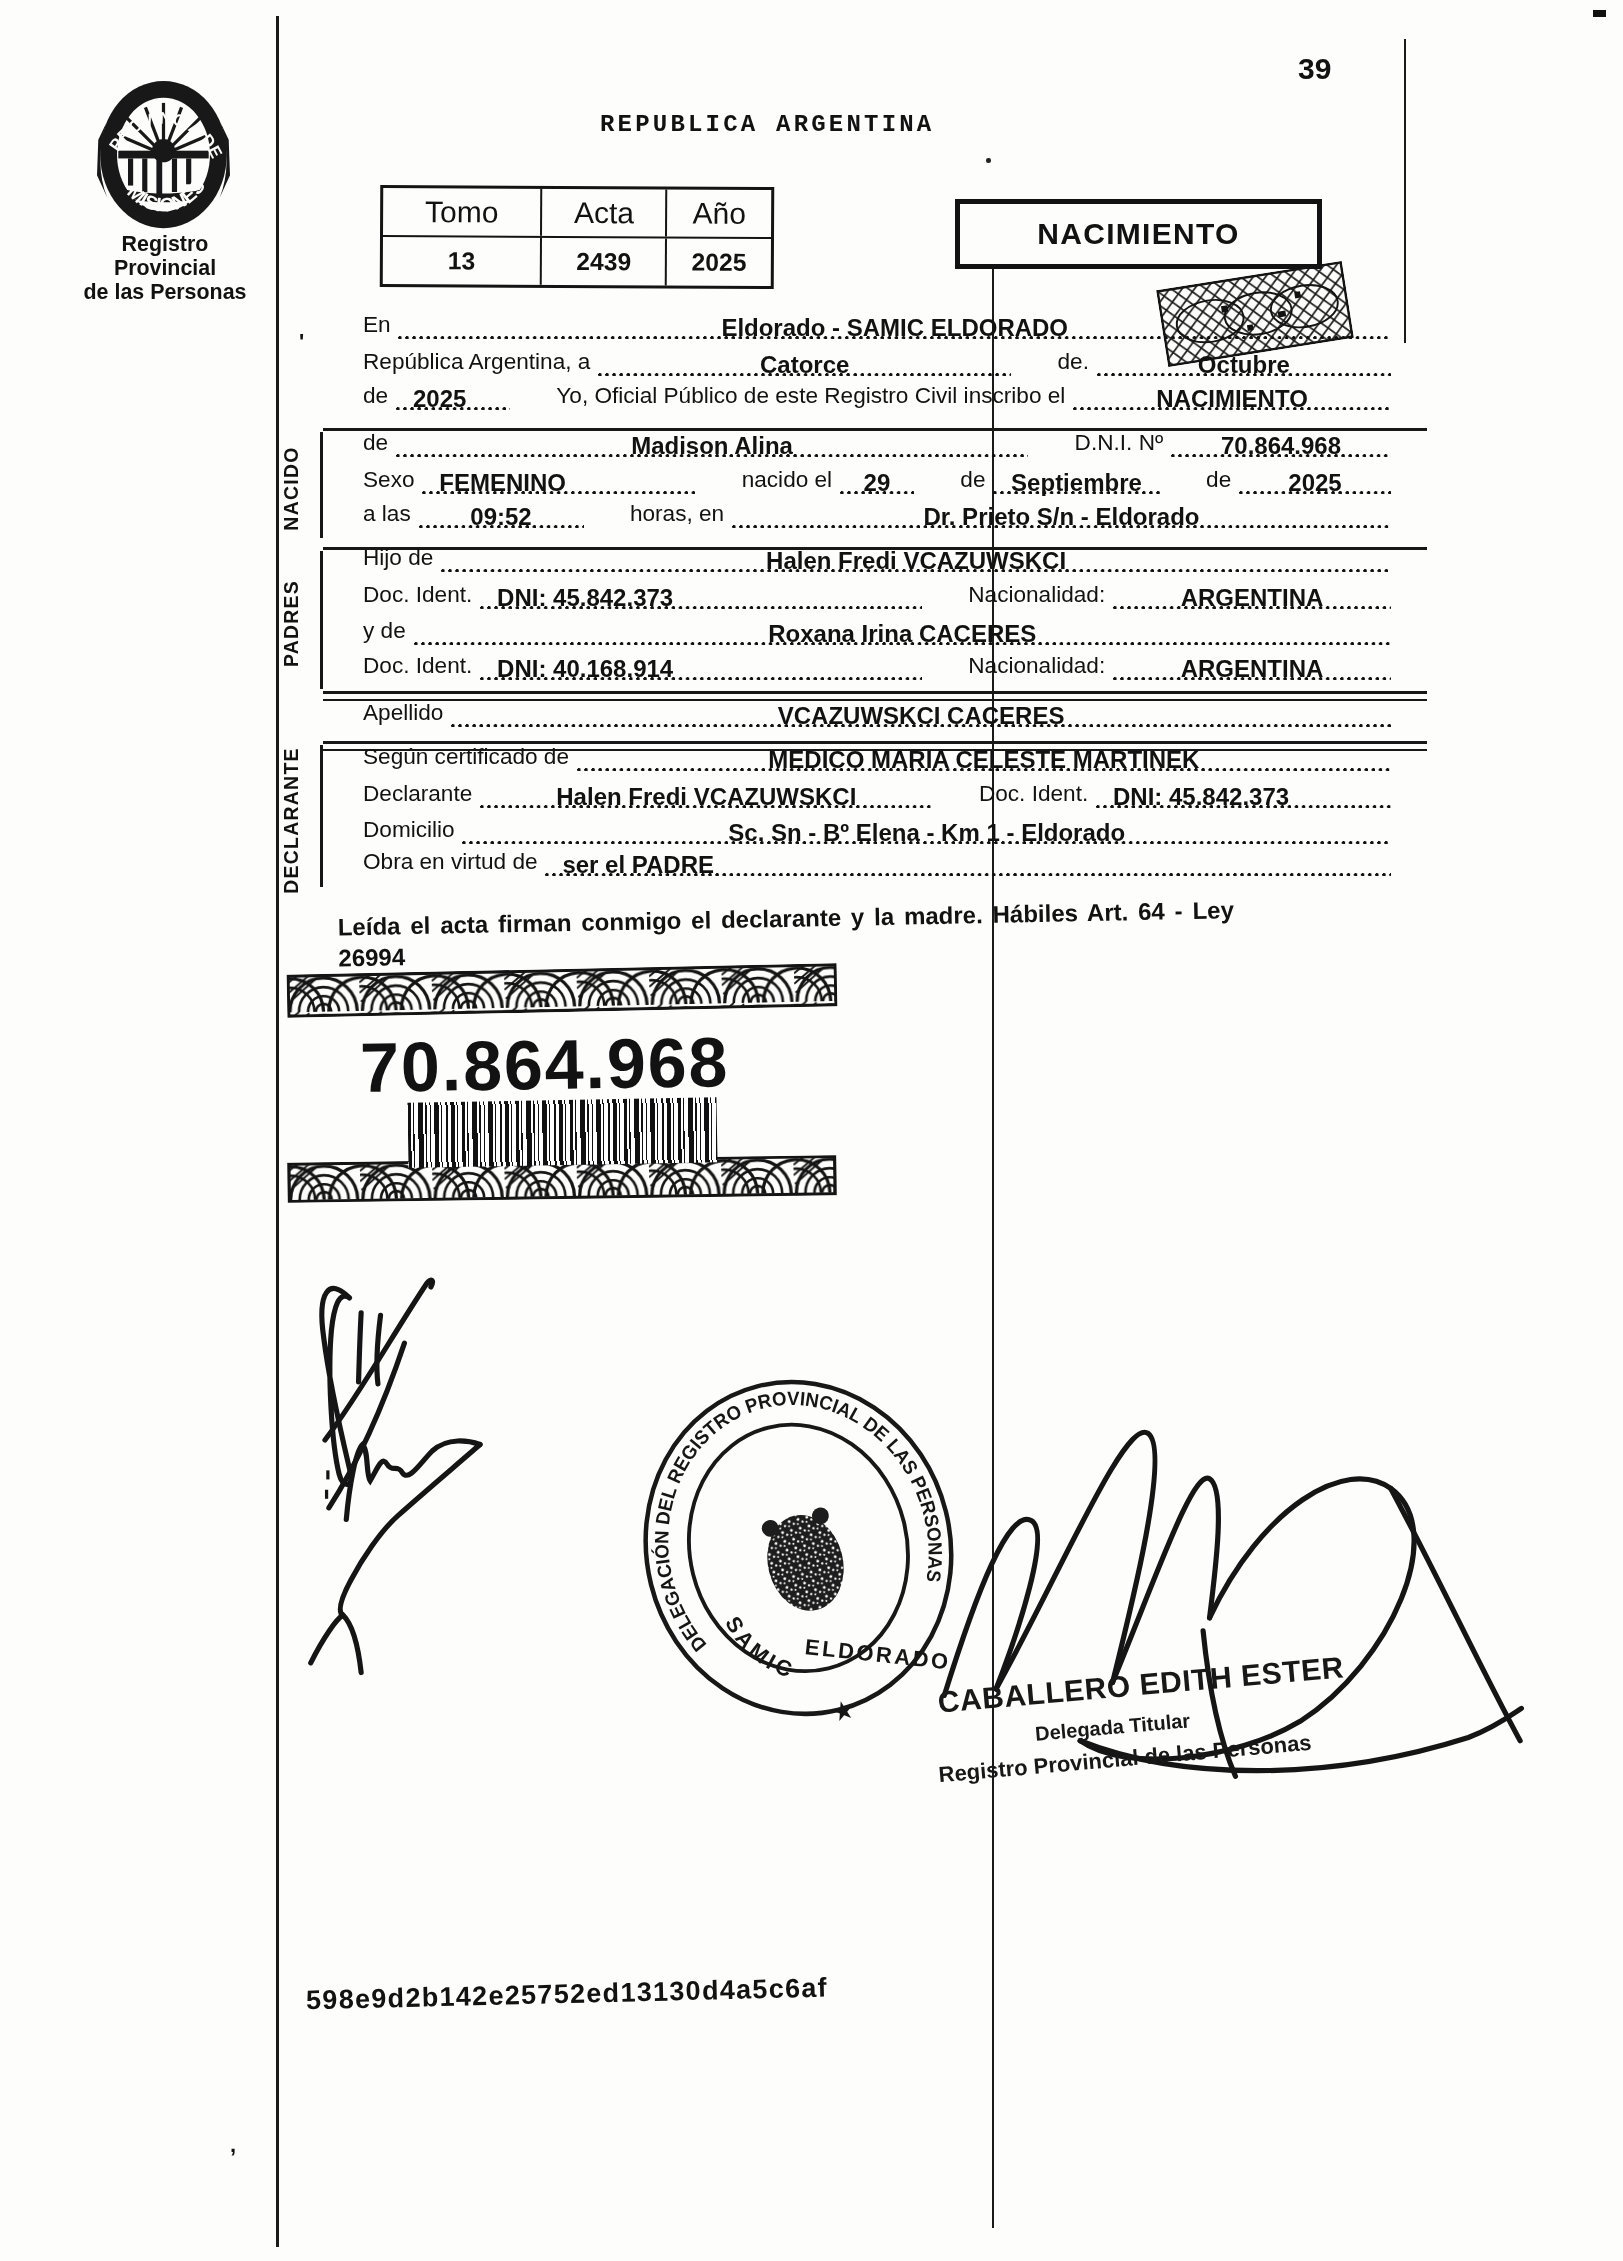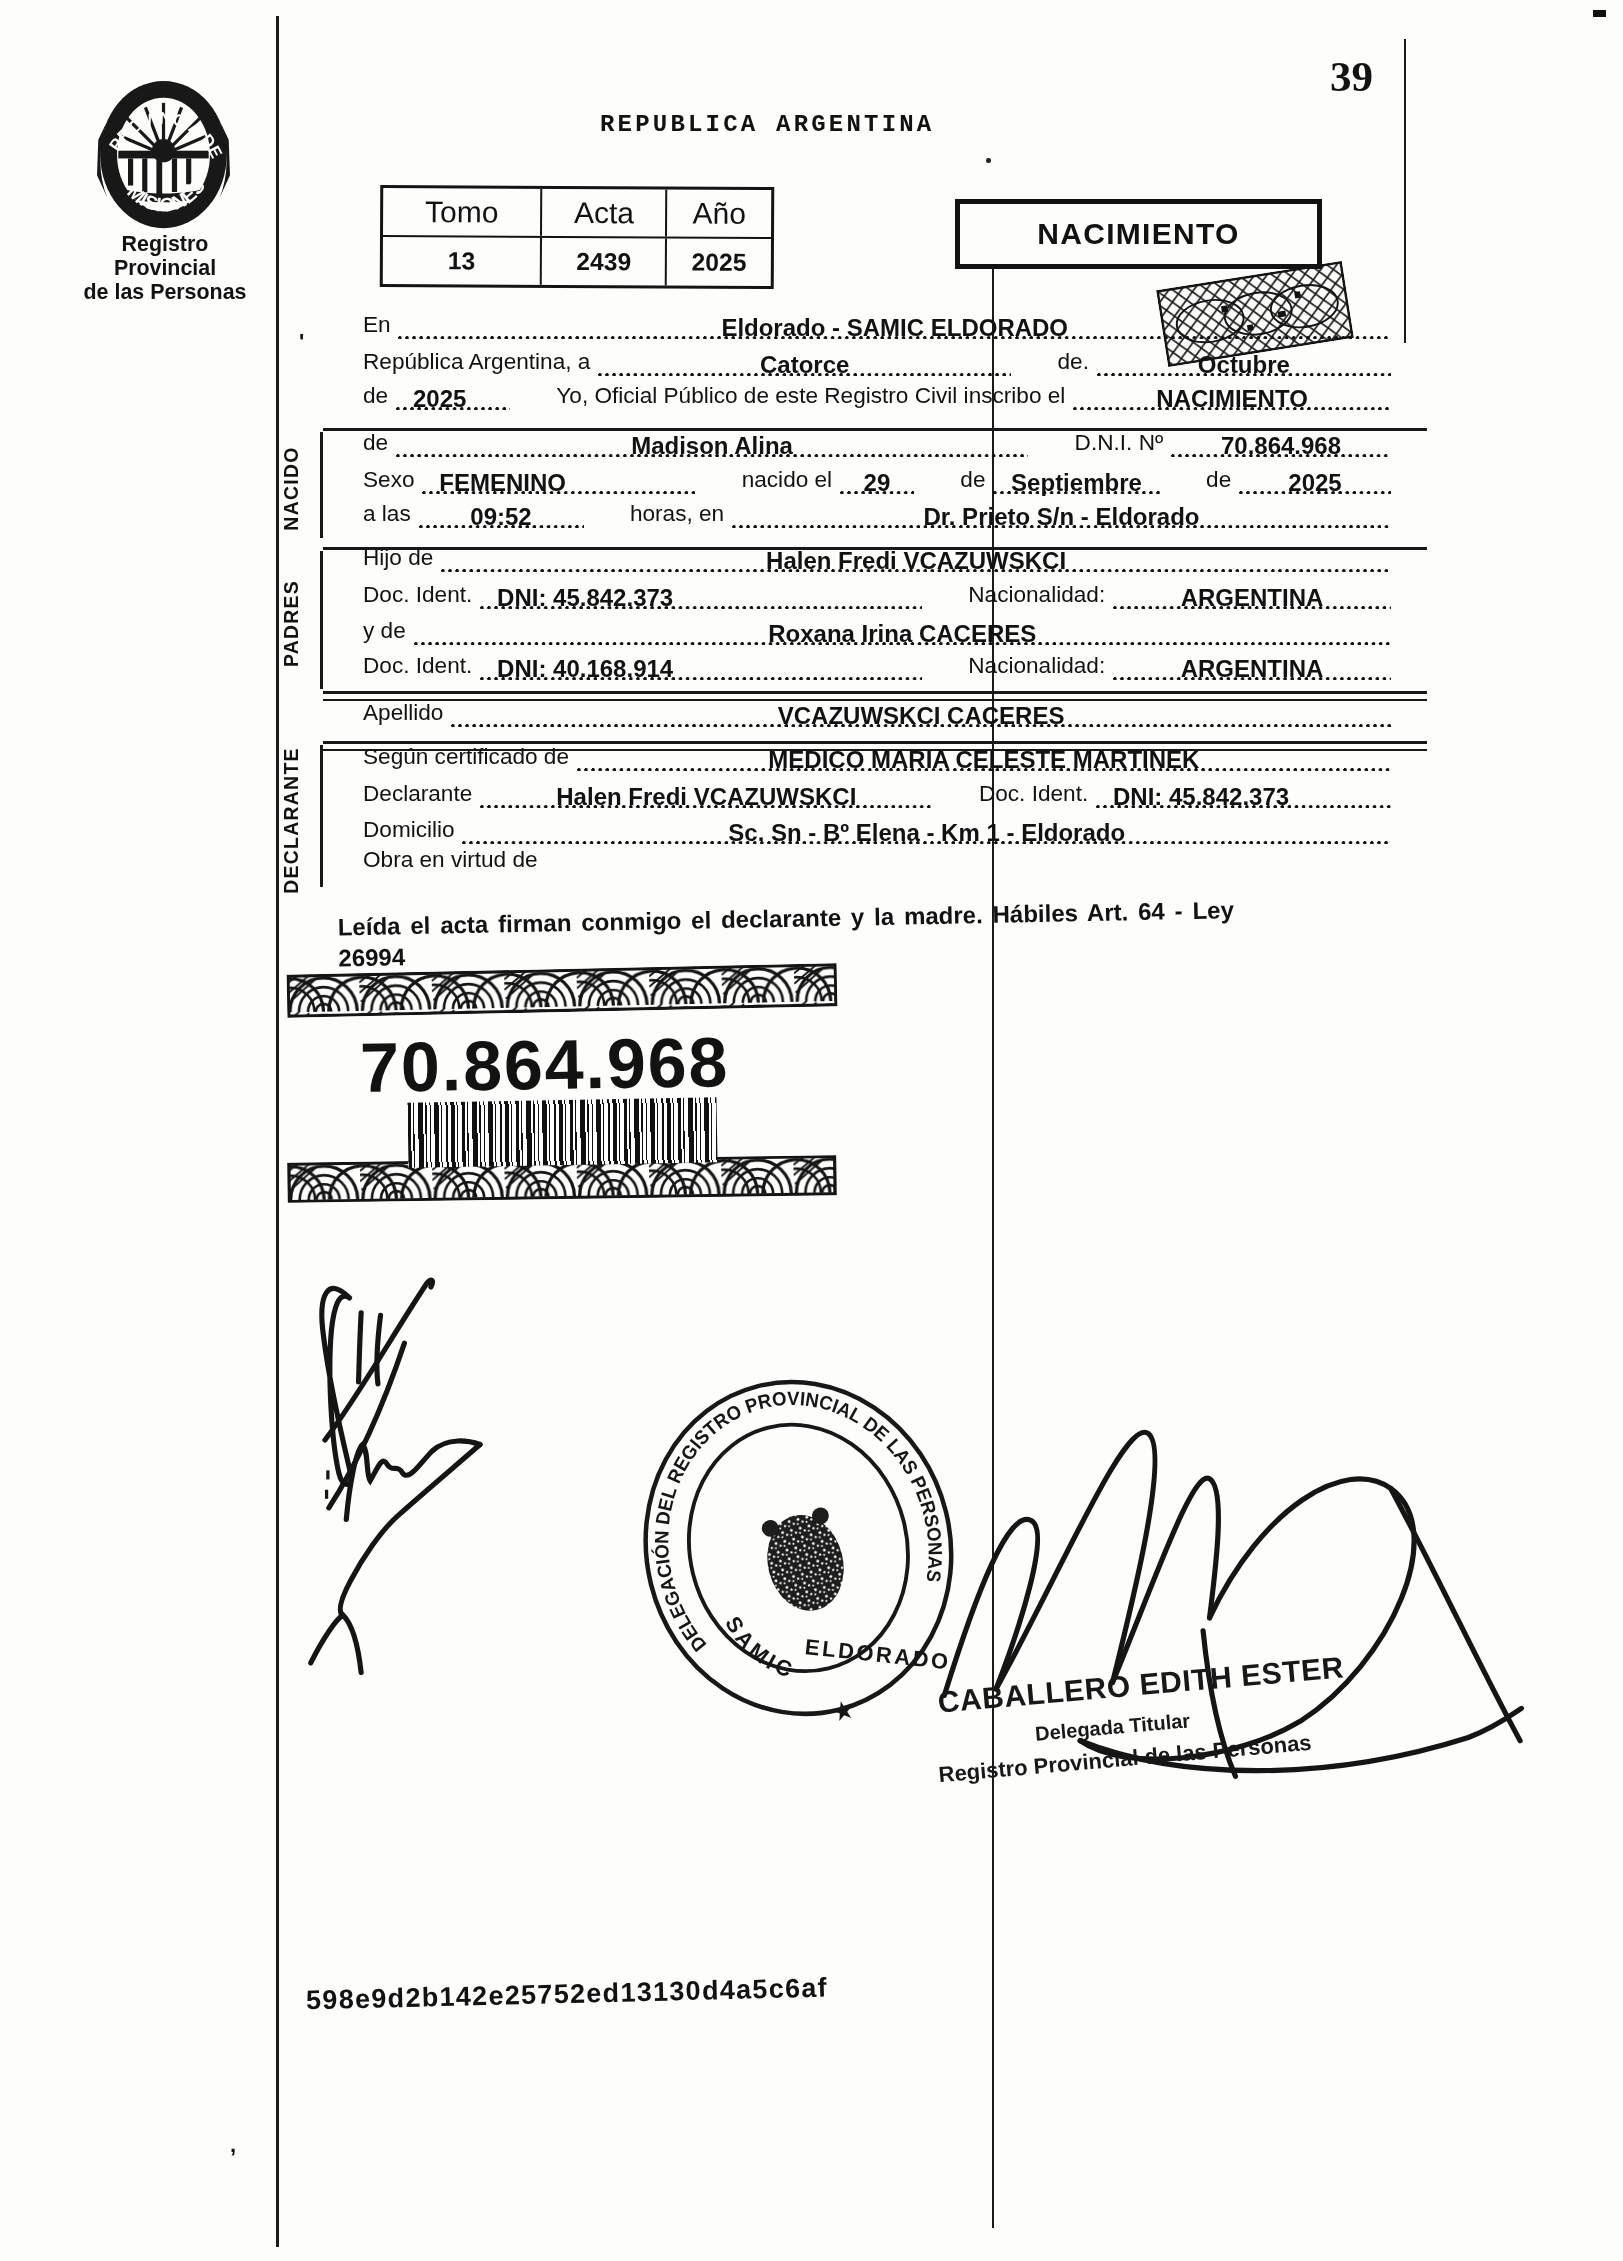--- a/index.html
+++ b/index.html
@@ -22,21 +22,21 @@
   .w130{flex:0 0 97px;} .w110{flex:0 0 74px;} .w380{flex:0 0 256px;} .w240{flex:0 0 152px;}
   .w250{flex:0 0 165px;} .w330{flex:0 0 220px;} .w420{flex:0 0 278px;} .w360{flex:0 0 278px;}
   .g5{flex-grow:5;} .g8{flex-grow:8;}
   
   .side{position:absolute;width:155px;text-align:center;font-size:19.4px;font-weight:bold;
         letter-spacing:1.3px;transform:rotate(-90deg);}
   .bracket{position:absolute;left:320px;width:3.2px;background:#161616;}
   
   #title{position:absolute;left:600px;top:111px;font-family:"Liberation Mono","DejaVu Sans Mono",monospace;
          font-weight:bold;font-size:24px;letter-spacing:3.2px;white-space:pre;}
-  #pageno{position:absolute;left:1330px;top:52px;font-size:43px;font-weight:bold;font-family:Liberation Serif, serif;}
+  #pageno{position:absolute;left:1298px;top:52px;font-size:30px;font-weight:bold;}
   #orgcap{position:absolute;left:76px;top:233px;width:178px;text-align:center;
           font-size:21.4px;font-weight:bold;line-height:1.12;}
   
   #rectable{position:absolute;left:380px;top:186px;width:388px;height:96px;
             border:3.2px solid #141414;display:flex;flex-direction:column;transform:rotate(.3deg);}
   #rectable .tr{flex:1;display:flex;}
   #rectable .tr+.tr{border-top:2.6px solid #141414;}
   #rectable .td{display:flex;align-items:center;justify-content:center;font-size:30px;}
   #rectable .td+.td{border-left:2.6px solid #141414;}
   #rectable .c1{width:41%;} #rectable .c2{width:32%;} #rectable .c3{width:27%;}
@@ -297,20 +297,23 @@
       </span>
   </div>
   <div class="row" style="top:815px;">
     <span class="lbl">Domicilio</span>
     <span class="fill">
         <b class="val">Sc. Sn - Bº Elena - Km 1 - Eldorado</b>
       </span>
   </div>
   <div class="row" style="top:847px;">
     <span class="lbl">Obra en virtud de</span>
+    <span class="fill L">
+        <b class="val">ser el PADRE</b>
+      </span>
   </div>
 
   <div id="closing">
     <div>Leída el acta firman conmigo el declarante y la madre. Hábiles  Art. 64 - Ley</div>
     <div>26994</div>
   </div>
 
   <svg class="abs" style="left:287px;top:969px;transform:rotate(-1.2deg);" width="550" height="43" viewBox="0 0 850 66">
     <defs>
       <pattern id="scallop" width="112" height="58" patternUnits="userSpaceOnUse">

